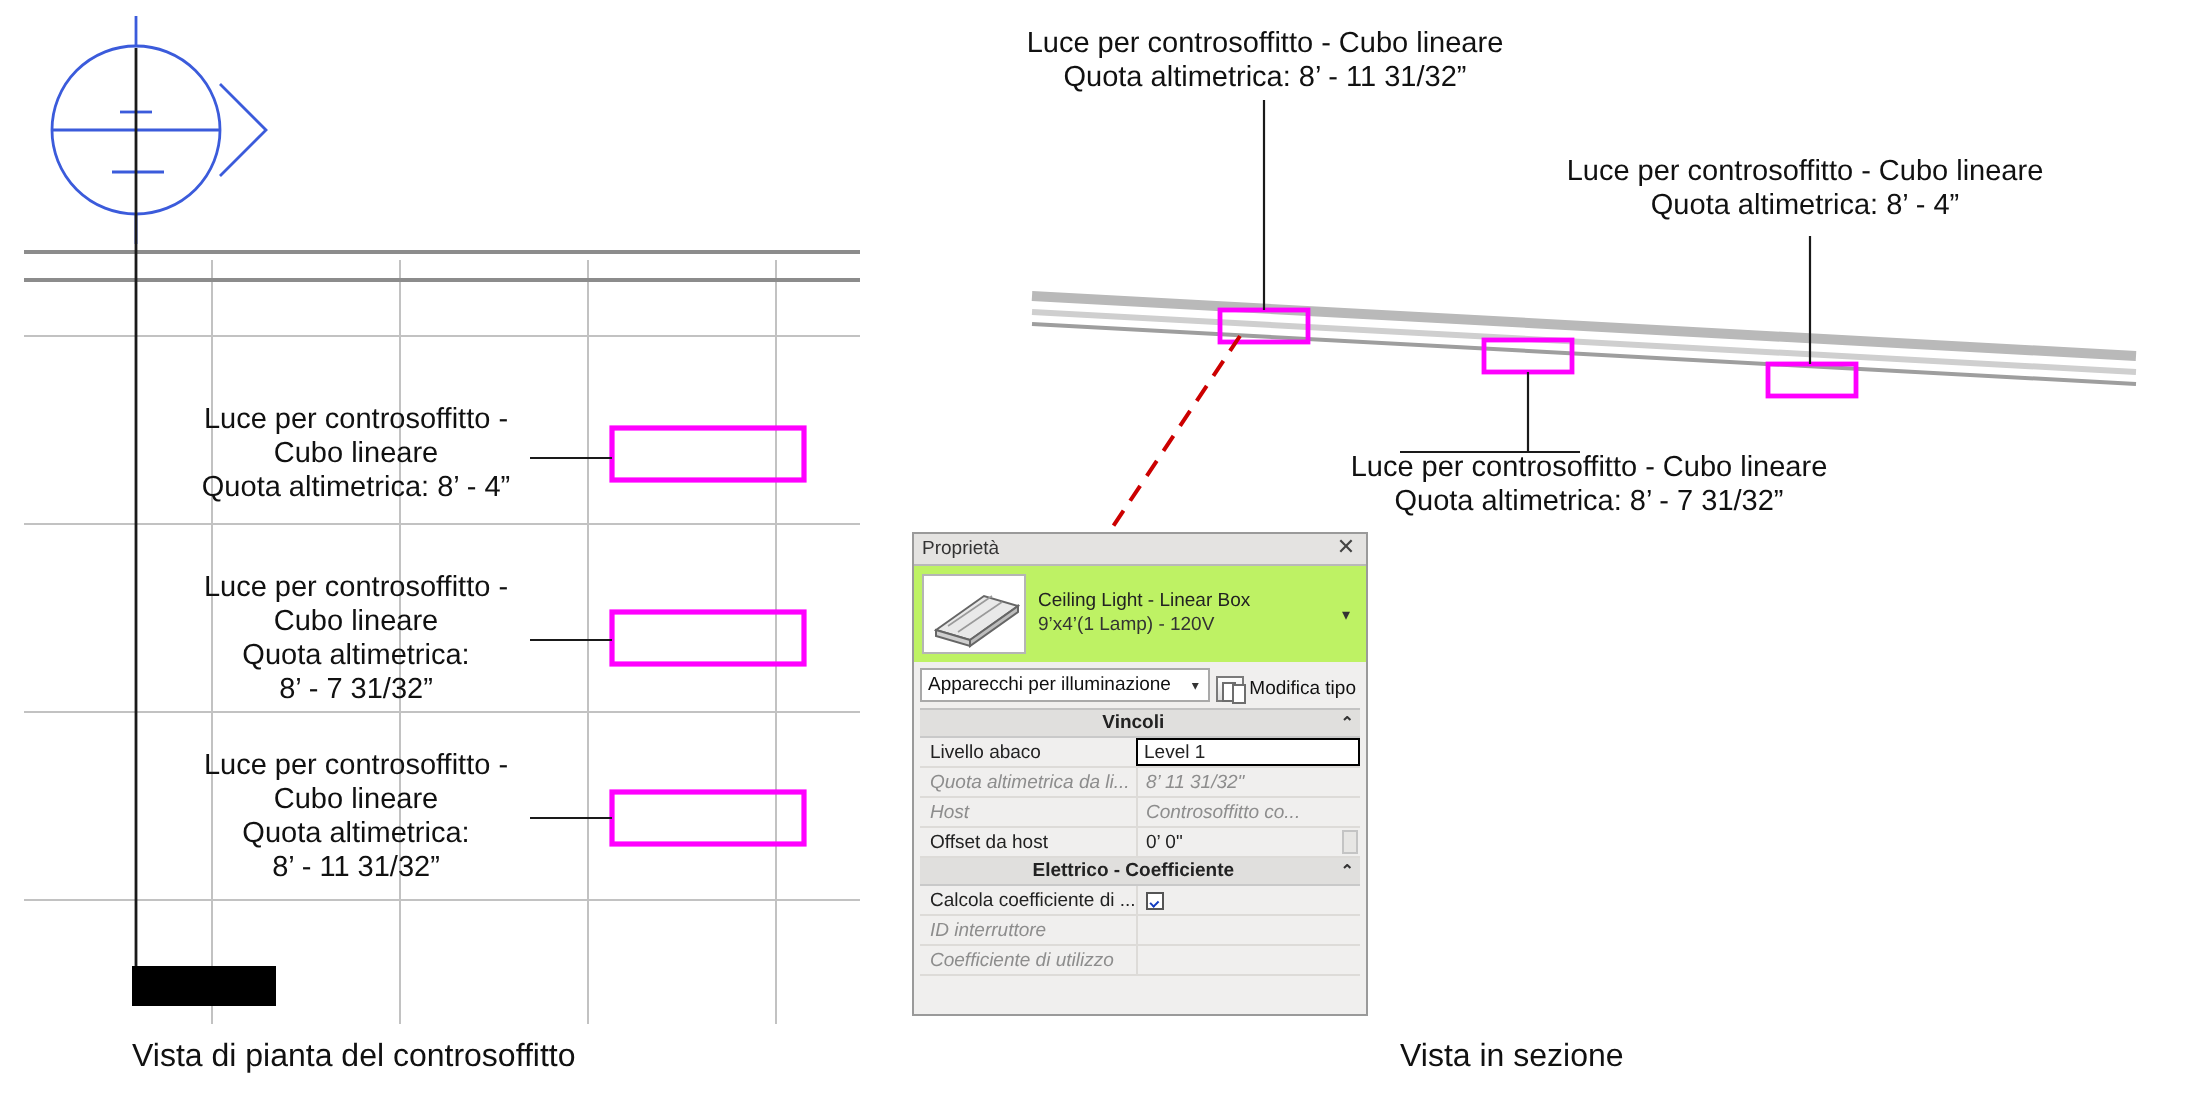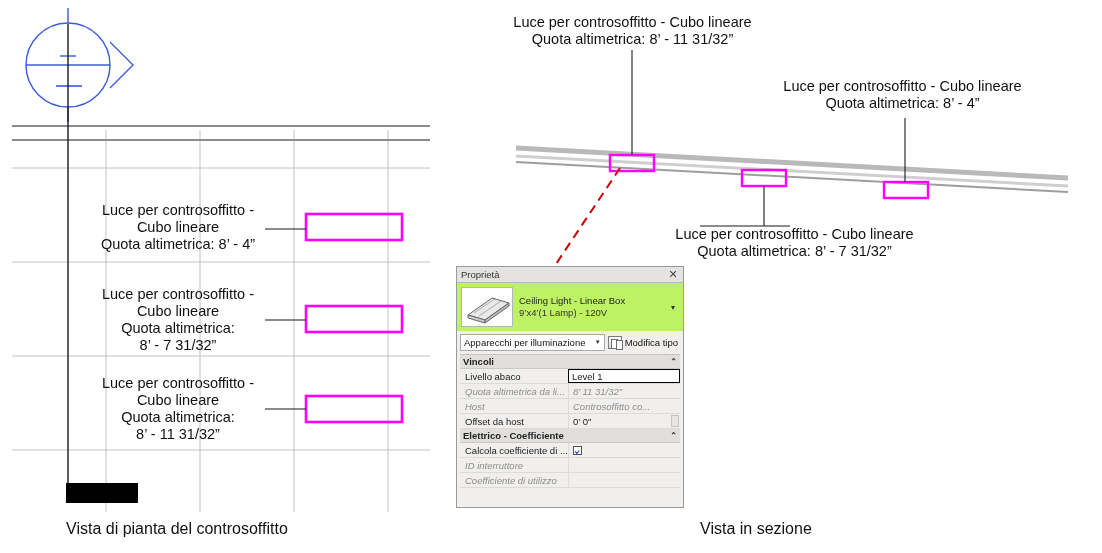--- a/index.html
+++ b/index.html
@@ -104,21 +104,21 @@
   }
   .pal-type-text .l2 { color: #333; }
   .pal-caret {
     width: 14px;
     text-align: center;
     font-size: 8px;
     color: #333;
   }
   .pal-selector {
     display: flex;
-    align-items: center;
+    align-items: flex-end;
     height: 18px;
     margin: 2px 3px 3px 3px;
     gap: 3px;
   }
   .pal-combo {
     flex: 1;
     height: 17px;
     background: #ffffff;
     border: 1px solid #a9a9a9;
     box-sizing: border-box;
@@ -159,20 +159,21 @@
     position: absolute;
     left: 7px; top: 3px;
     width: 5px; height: 8px;
     border: 1px solid #6d6d6d;
     background: #fff;
   }
 
   .pal-table {
     margin: 0 3px;
     border-top: 1px solid #c3c3c3;
+    text-align: center;
   }
   .pal-group {
     display: flex;
     align-items: center;
     height: 13px;
     background: #e0dfdd;
     border-bottom: 1px solid #c9c9c9;
     padding: 0 3px;
     font-weight: bold;
     font-size: 9.5px;

